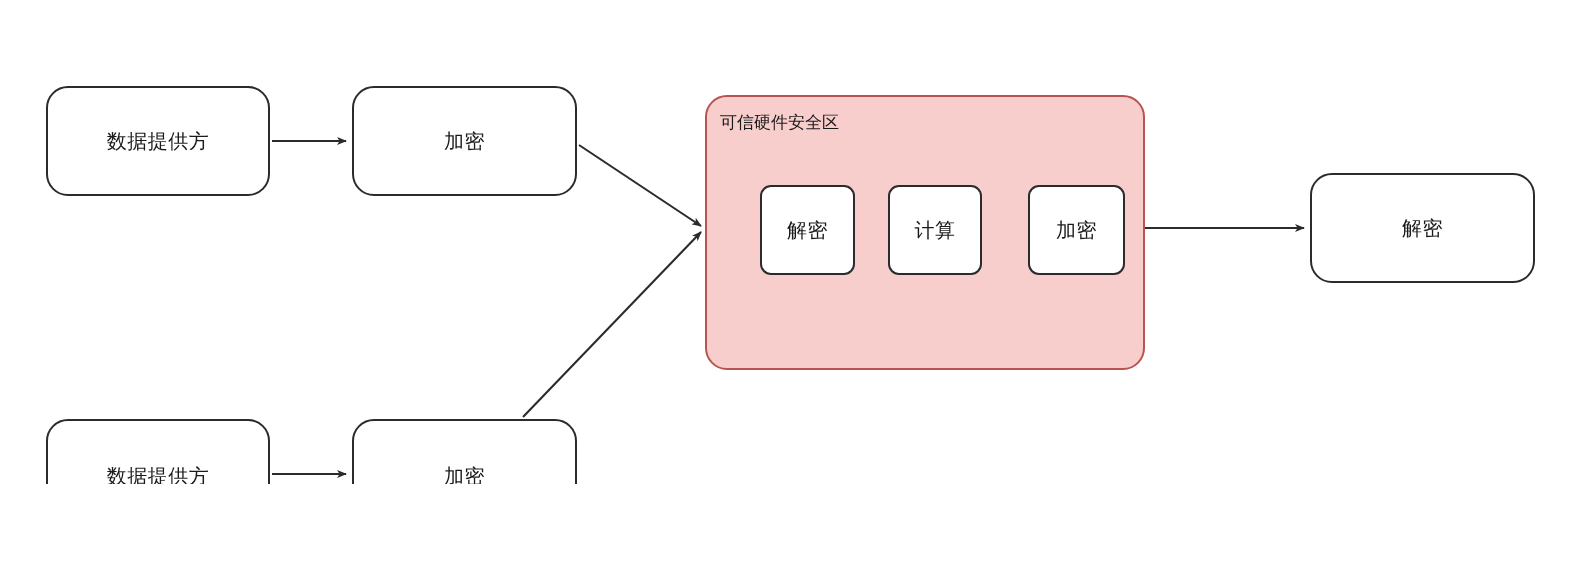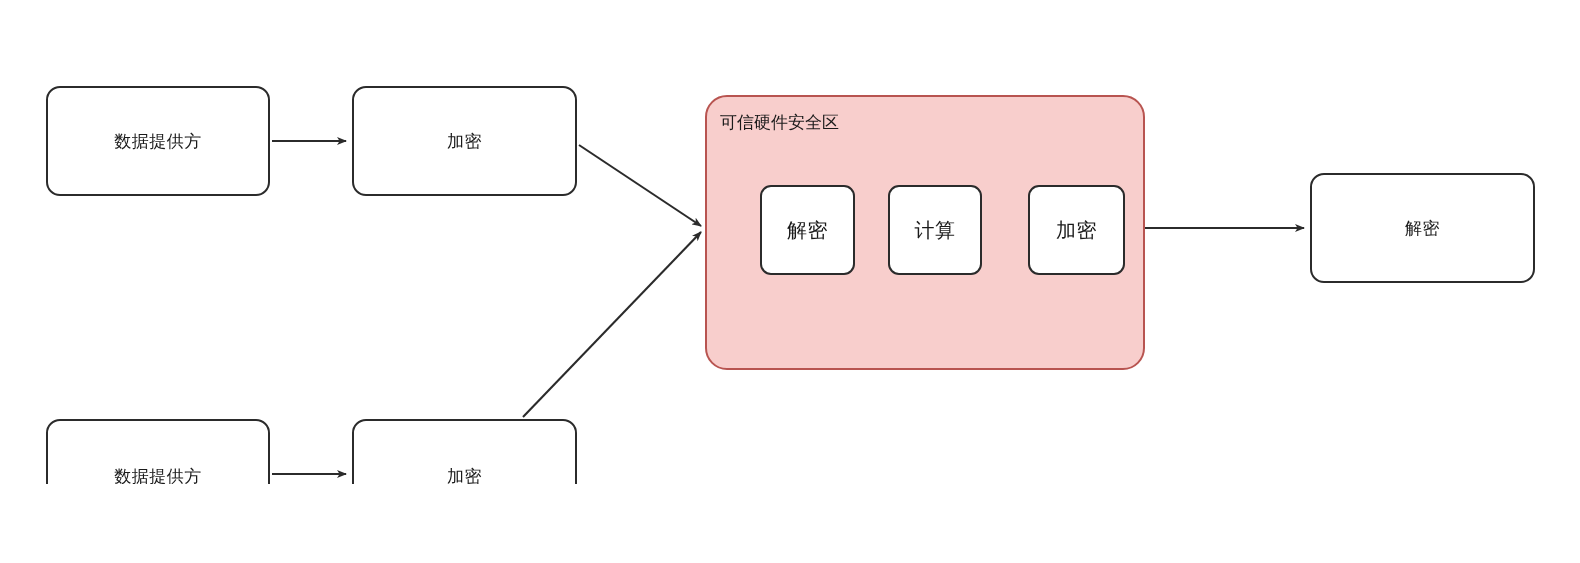--- a/index.html
+++ b/index.html
@@ -27,23 +27,23 @@
     pointer-events: none;
   }
   .node {
     position: absolute;
     box-sizing: border-box;
     display: flex;
     align-items: center;
     justify-content: center;
     background: #ffffff;
     border: 2px solid #2b2b2b;
-    border-radius: 14px;
+    border-radius: 22px;
     color: #1a1a1a;
-    font-size: 17px;
+    font-size: 20px;
     line-height: 1;
     letter-spacing: 0.5px;
     z-index: 3;
   }
   .node-label {
     pointer-events: none;
     white-space: nowrap;
   }
   .enclave {
     position: absolute;

